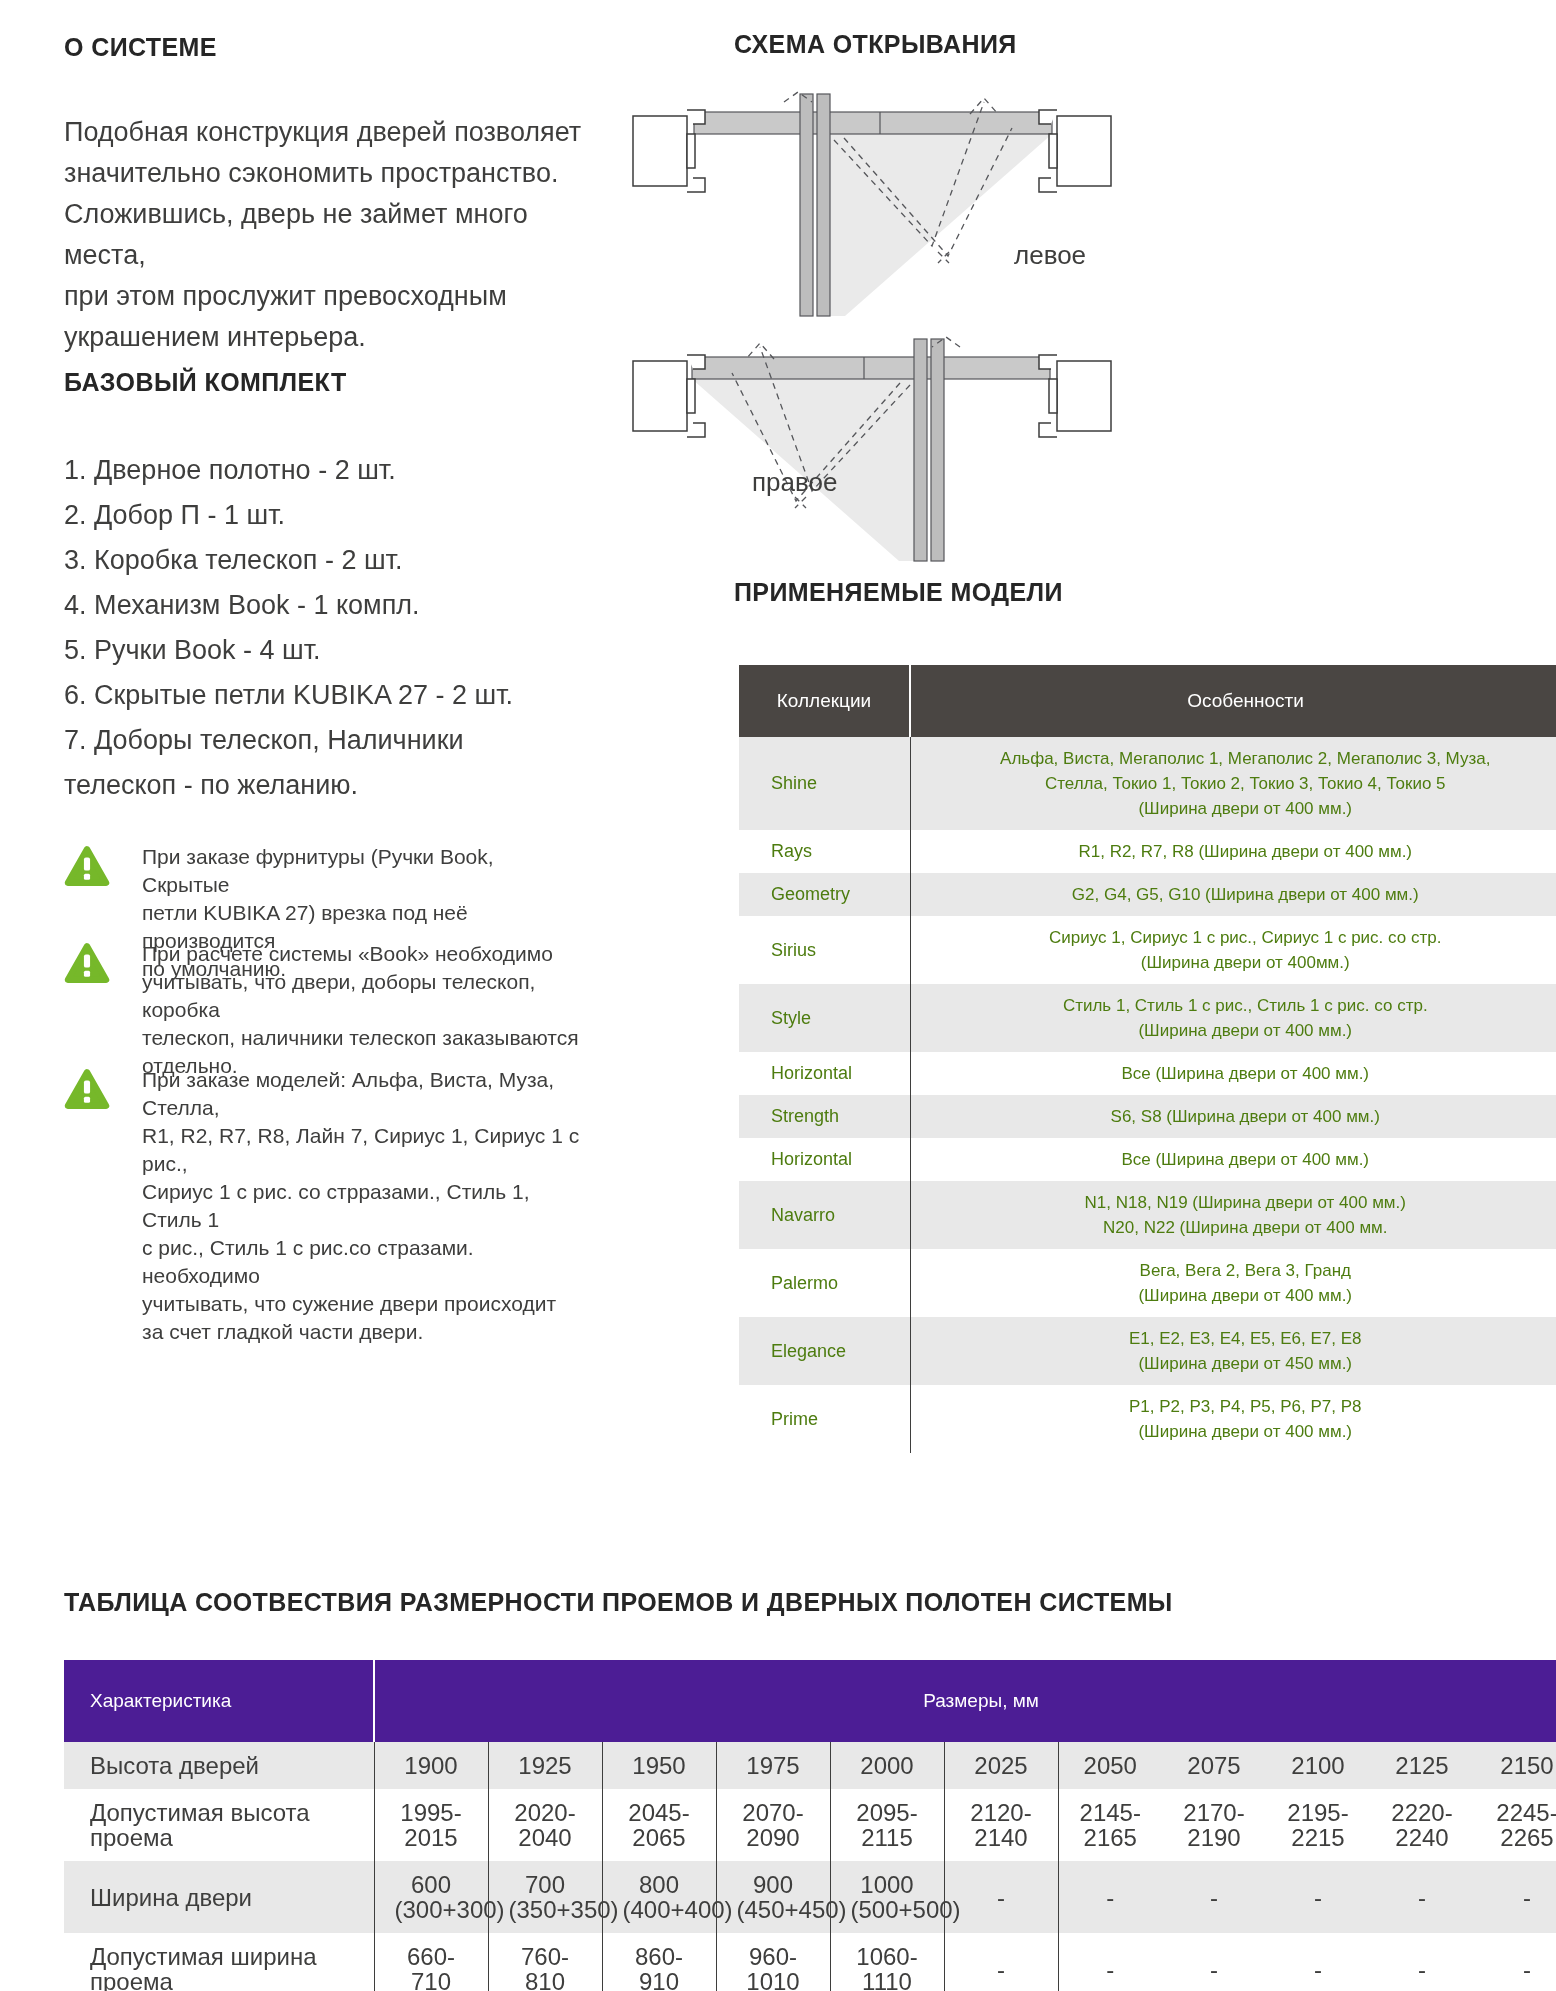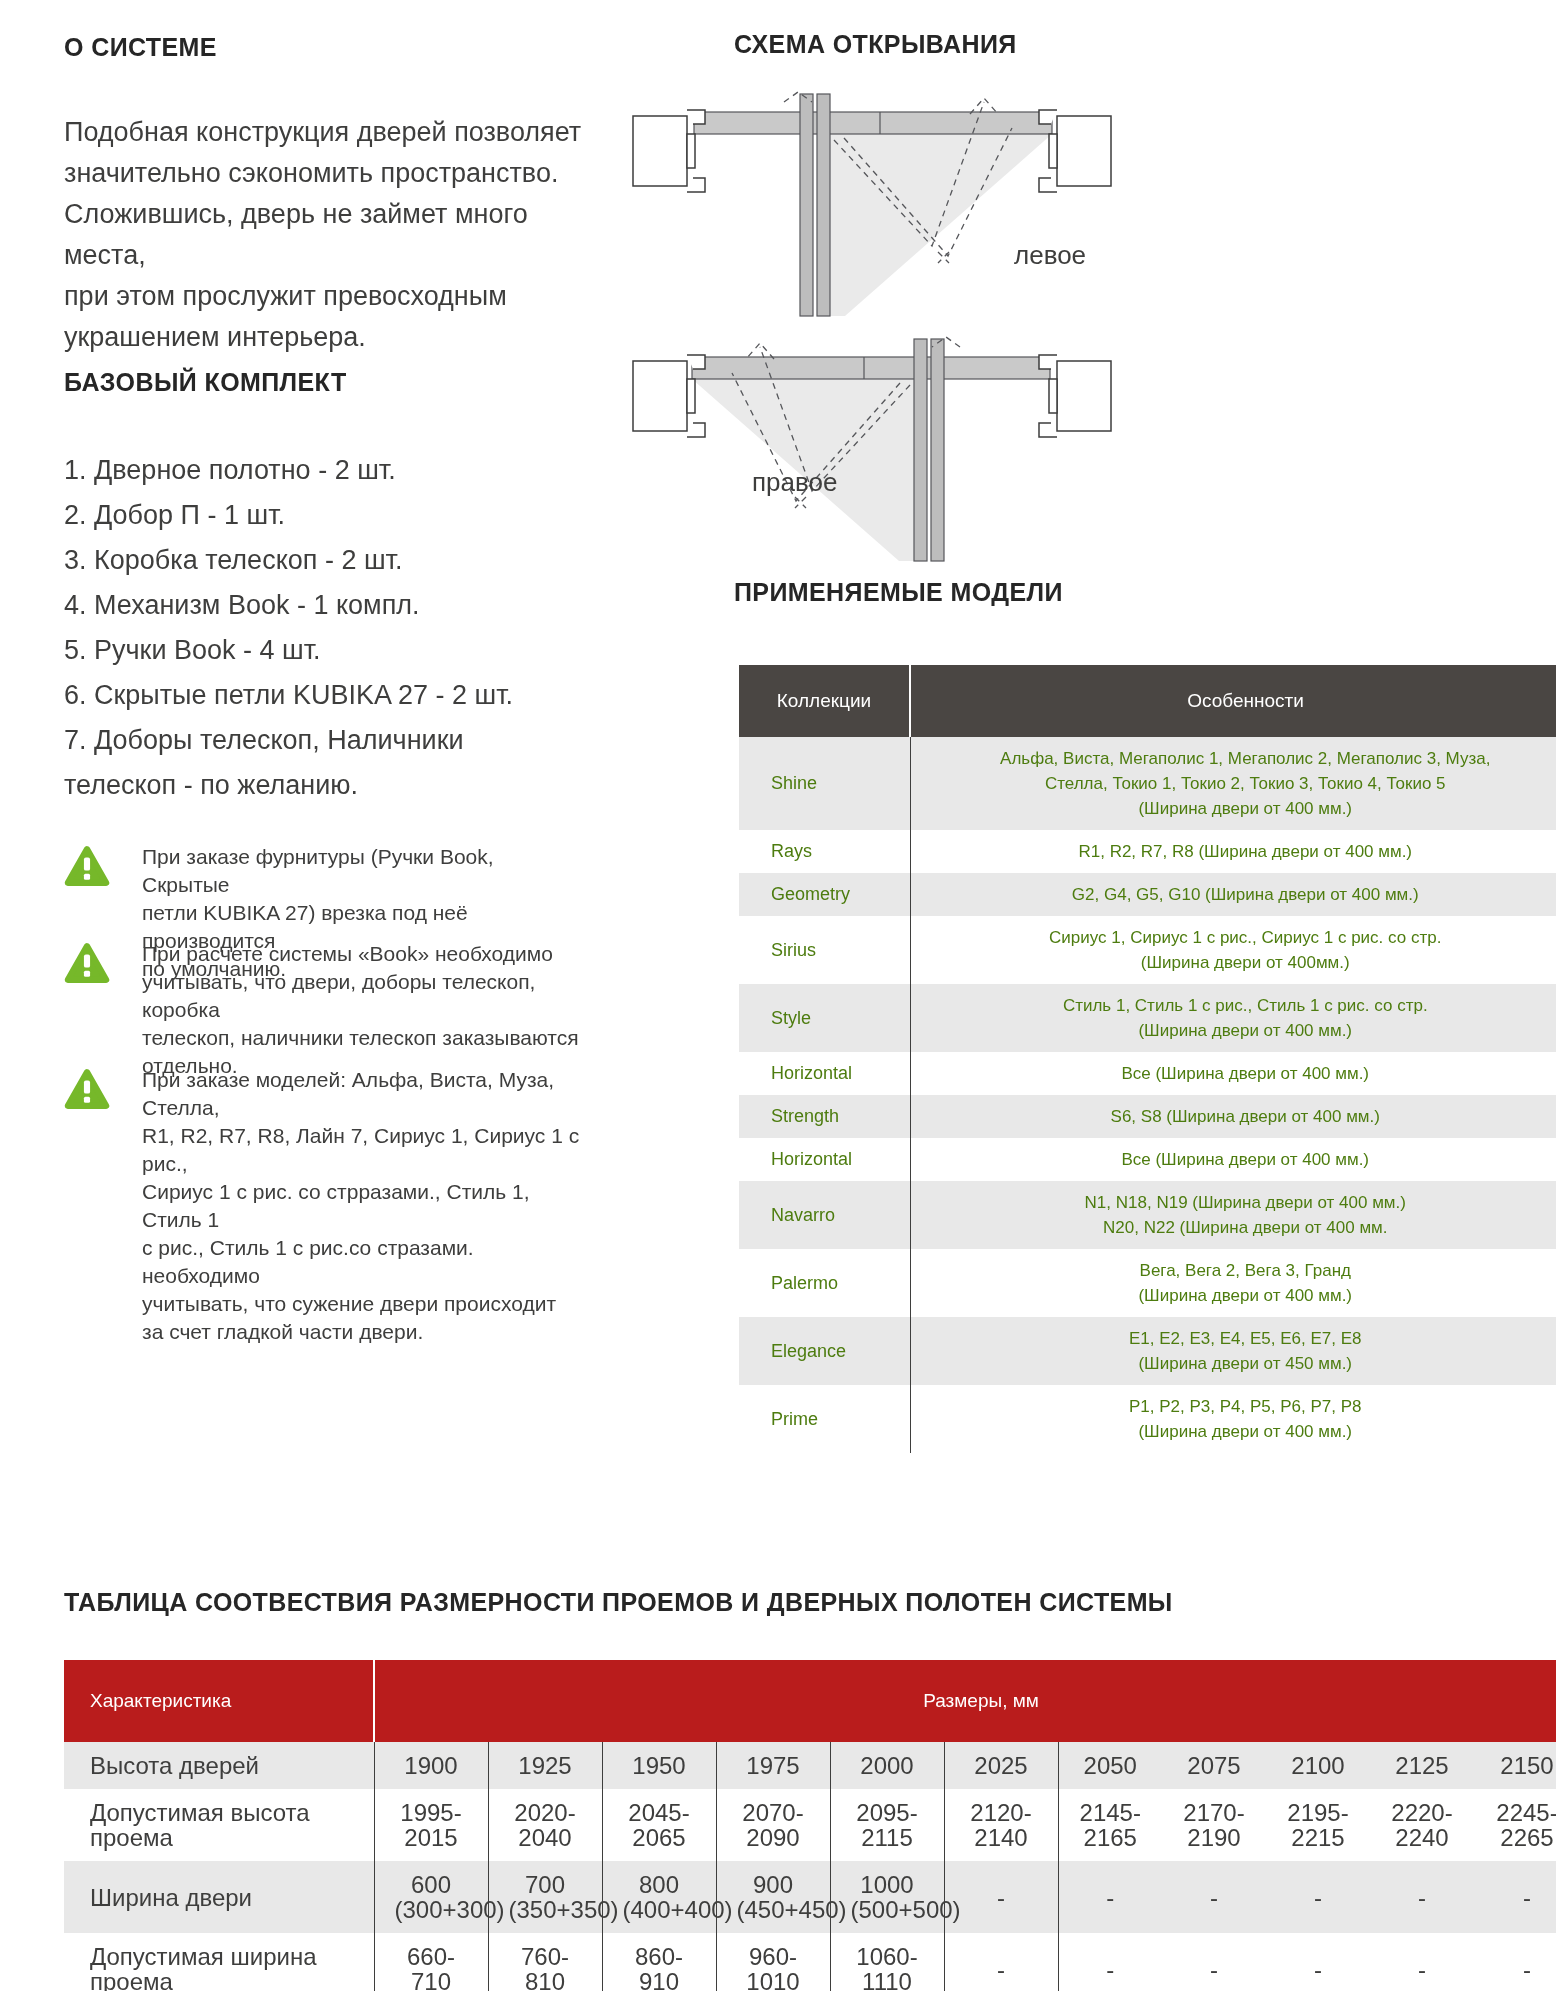--- a/index.html
+++ b/index.html
@@ -18,21 +18,21 @@
   table{border-collapse:collapse;table-layout:fixed;}
   .models-table{width:841px;}
   .models-table thead th{background:#4a4643;color:#ffffff;font-weight:400;font-size:19px;height:70px;text-align:center;}
   .models-table thead th.col2{border-left:2px solid #ffffff;}
   .models-table tbody tr:nth-child(odd){background:#e8e8e8;}
   .models-table td{font-size:17px;color:#4d7c0f;}
   .models-table td.coll{padding:8px 6px 8px 32px;text-align:left;font-size:18px;}
   .models-table td.desc{text-align:center;border-left:1px solid #3e3e3d;white-space:pre-line;line-height:25px;padding:9px 16px;}
   
   .sizes-table{width:1516px;}
-  .sizes-table thead th{background:#b91c1c;color:#ffffff;font-weight:400;font-size:19px;height:80px;}
+  .sizes-table thead th{background:#4c1d95;color:#ffffff;font-weight:400;font-size:19px;height:80px;}
   .sizes-table thead th.lbl{text-align:left;padding-left:26px;}
   .sizes-table thead th.col2{border-left:2px solid #ffffff;text-align:center;padding-left:8px;}
   .sizes-table tbody tr:nth-child(odd){background:#e8e8e8;}
   .sizes-table td{font-size:24px;text-align:center;white-space:pre-line;line-height:25px;padding:11px 20px;}
   .sizes-table td.lbl{text-align:left;padding-left:26px;}
   .sizes-table td.vline{border-left:1px solid #3e3e3d;}
 </style>
 </head>
 <body>
 

